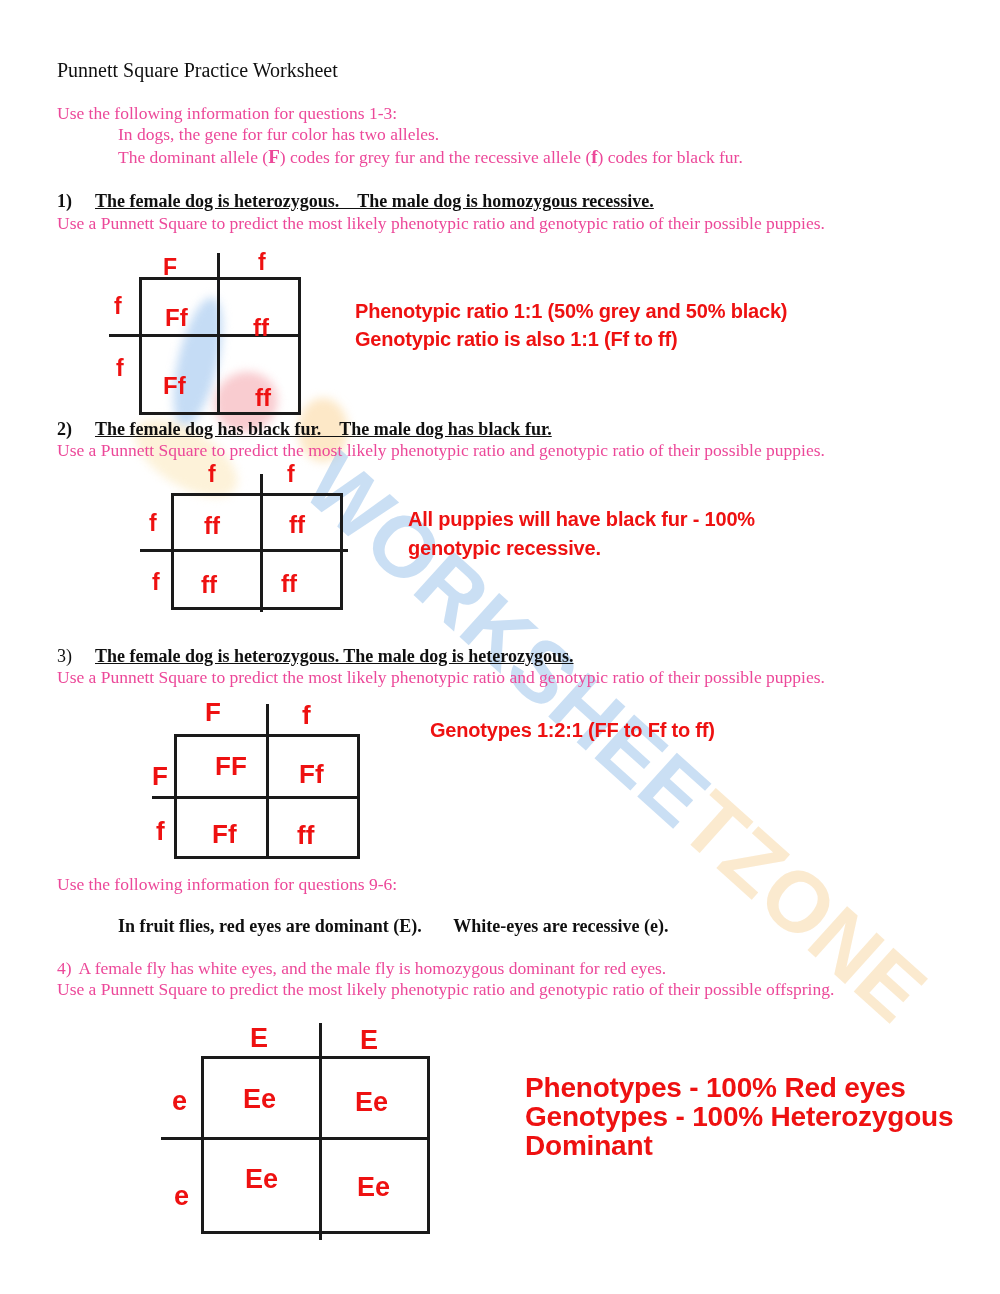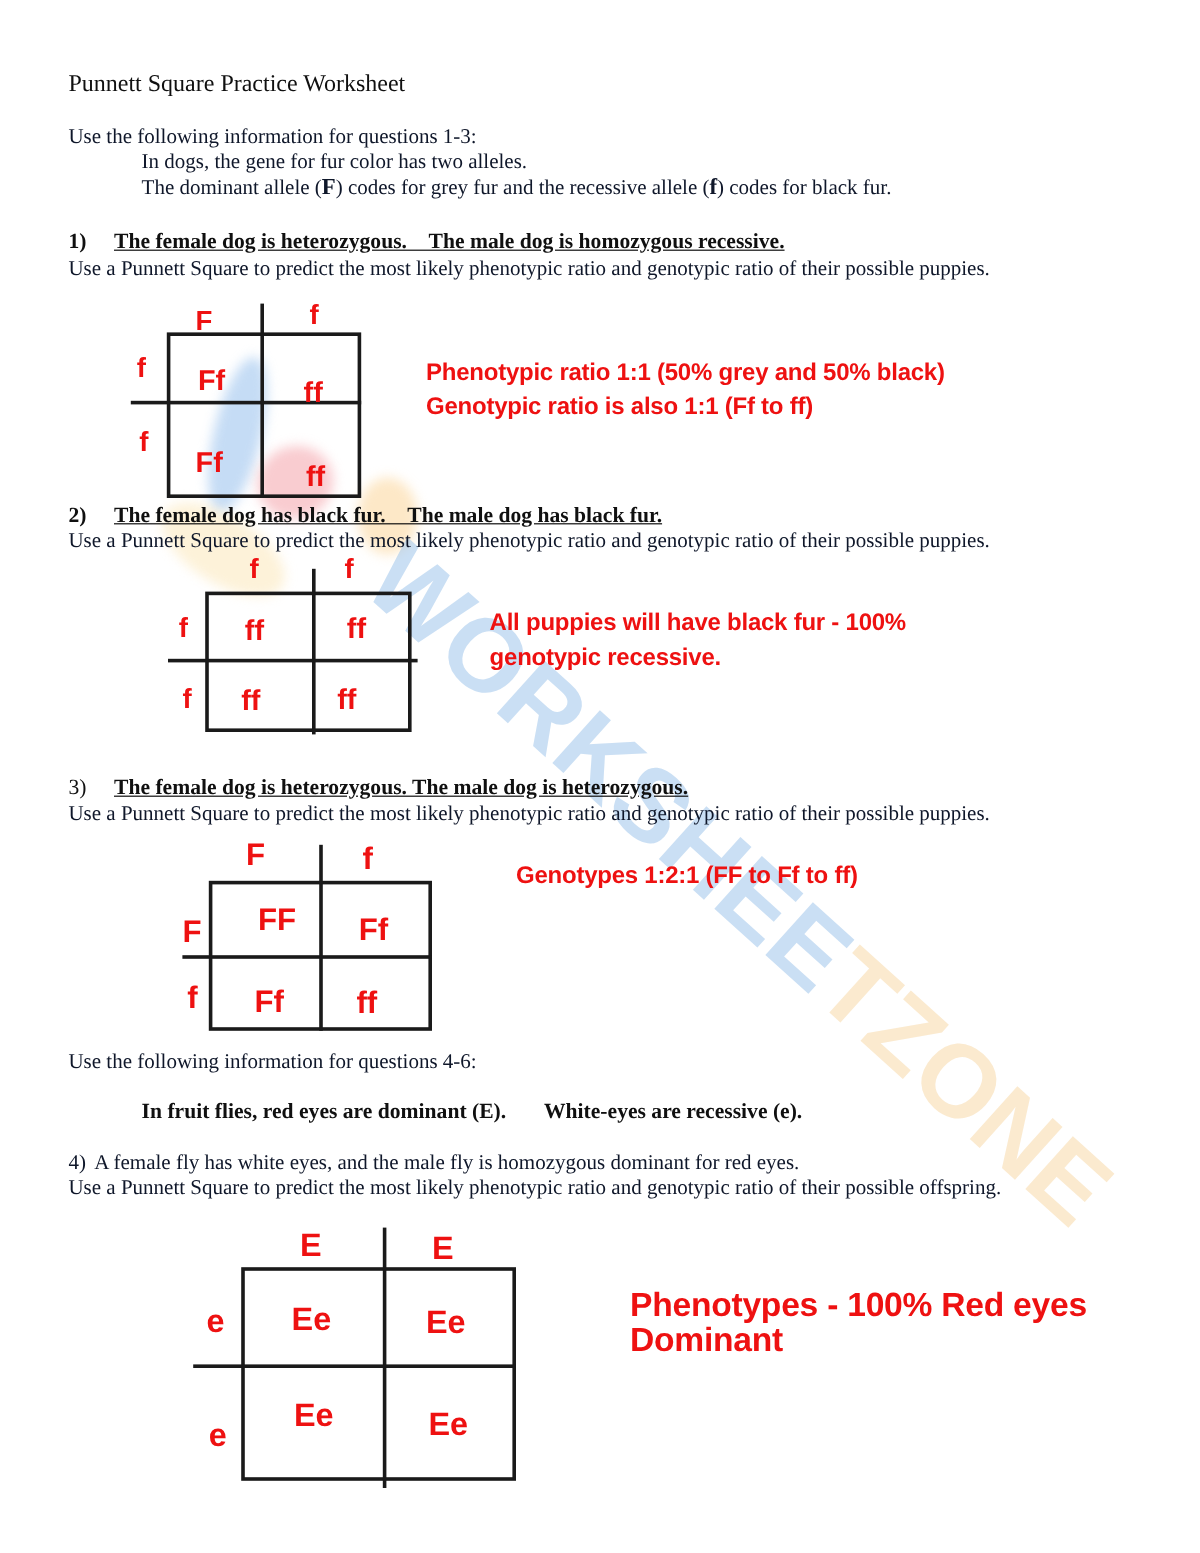--- a/index.html
+++ b/index.html
@@ -3,21 +3,21 @@
 <meta charset="utf-8">
 <style>
   * { margin:0; padding:0; box-sizing:border-box; }
   body { background:#e8e8e8; }
   .page {
     position:relative; width:1000px; height:1294px; margin:0 auto;
     background:#ffffff; overflow:hidden;
     font-family:"Liberation Serif", serif; color:#101010;
   }
   .abs { position:absolute; white-space:nowrap; }
-  .body-line { font-size:17.5px; color:#0f172a;text-align:center; }
+  .body-line { font-size:17.5px; color:#ec4899;text-align:center; }
   .title-line { font-size:20px; }
   .stmt { font-size:18px;text-decoration:underline; }
   .stmt .bold { font-weight:bold; }
   .qnum { display:inline-block; min-width:38px; }
   .qnum.bold { font-weight:bold; }
   .qnum-tight { display:inline-block; margin-right:7px; }
   .allele-bold { font-weight:bold; font-size:19px; }
   .rule-line { font-weight:bold; font-size:18px; }
   .ans-block { position:absolute; font-family:"Liberation Sans", sans-serif;
     font-weight:bold; color:#ee1111; font-size:20px; line-height:28px;
@@ -121,38 +121,39 @@
       <div class="pletter" style="left:156px; top:818px; font-size:26px;">f</div>
       <div class="pletter" style="left:215px; top:753px; font-size:26px;">FF</div>
       <div class="pletter" style="left:299px; top:761px; font-size:26px;">Ff</div>
       <div class="pletter" style="left:212px; top:821px; font-size:26px;">Ff</div>
       <div class="pletter" style="left:297px; top:822px; font-size:26px;">ff</div>
     </div>
     <div class="ans-block" style="left:430px; top:716px;">
       <div>Genotypes 1:2:1 (FF to Ff to ff)</div>
     </div>
 
-    <div class="abs body-line" style="left:57px; top:874px;">Use the following information for questions 4-6:</div>
+    <div class="abs body-line" style="left:57px; top:874px;">Use the following information for questions 9-6:</div>
     <div class="abs rule-line" style="left:118px; top:916px;">In fruit flies, red eyes are dominant (E).&nbsp;&nbsp;&nbsp;&nbsp;&nbsp;&nbsp;&nbsp;White-eyes are recessive (e).</div>
 
     <div class="abs body-line" style="left:57px; top:958px;"><span class="qnum-tight">4)</span><span>A female fly has white eyes, and the male fly is homozygous dominant for red eyes.</span></div>
     <div class="abs body-line" style="left:57px; top:979px;">Use a Punnett Square to predict the most likely phenotypic ratio and genotypic ratio of their possible offspring.</div>
 
     <div>
       <div class="gbox" style="left:201px; top:1056px; width:229px; height:178px;"></div>
       <div class="gline" style="left:319px; top:1023px; width:3px; height:217px;"></div>
       <div class="gline" style="left:161px; top:1137px; width:269px; height:3px;"></div>
       <div class="pletter" style="left:250px; top:1025px; font-size:27px;">E</div>
       <div class="pletter" style="left:360px; top:1027px; font-size:27px;">E</div>
       <div class="pletter" style="left:172px; top:1088px; font-size:27px;">e</div>
       <div class="pletter" style="left:174px; top:1183px; font-size:27px;">e</div>
       <div class="pletter" style="left:243px; top:1086px; font-size:27px;">Ee</div>
       <div class="pletter" style="left:355px; top:1089px; font-size:27px;">Ee</div>
       <div class="pletter" style="left:245px; top:1166px; font-size:27px;">Ee</div>
       <div class="pletter" style="left:357px; top:1174px; font-size:27px;">Ee</div>
     </div>
     <div class="ans-block" style="left:525px; top:1073px; font-size:28px; line-height:29px;">
       <div>Phenotypes - 100% Red eyes</div>
+      <div>Genotypes - 100% Heterozygous</div>
       <div>Dominant</div>
     </div>
 
   </div>
 </div>
 
 </body></html>

